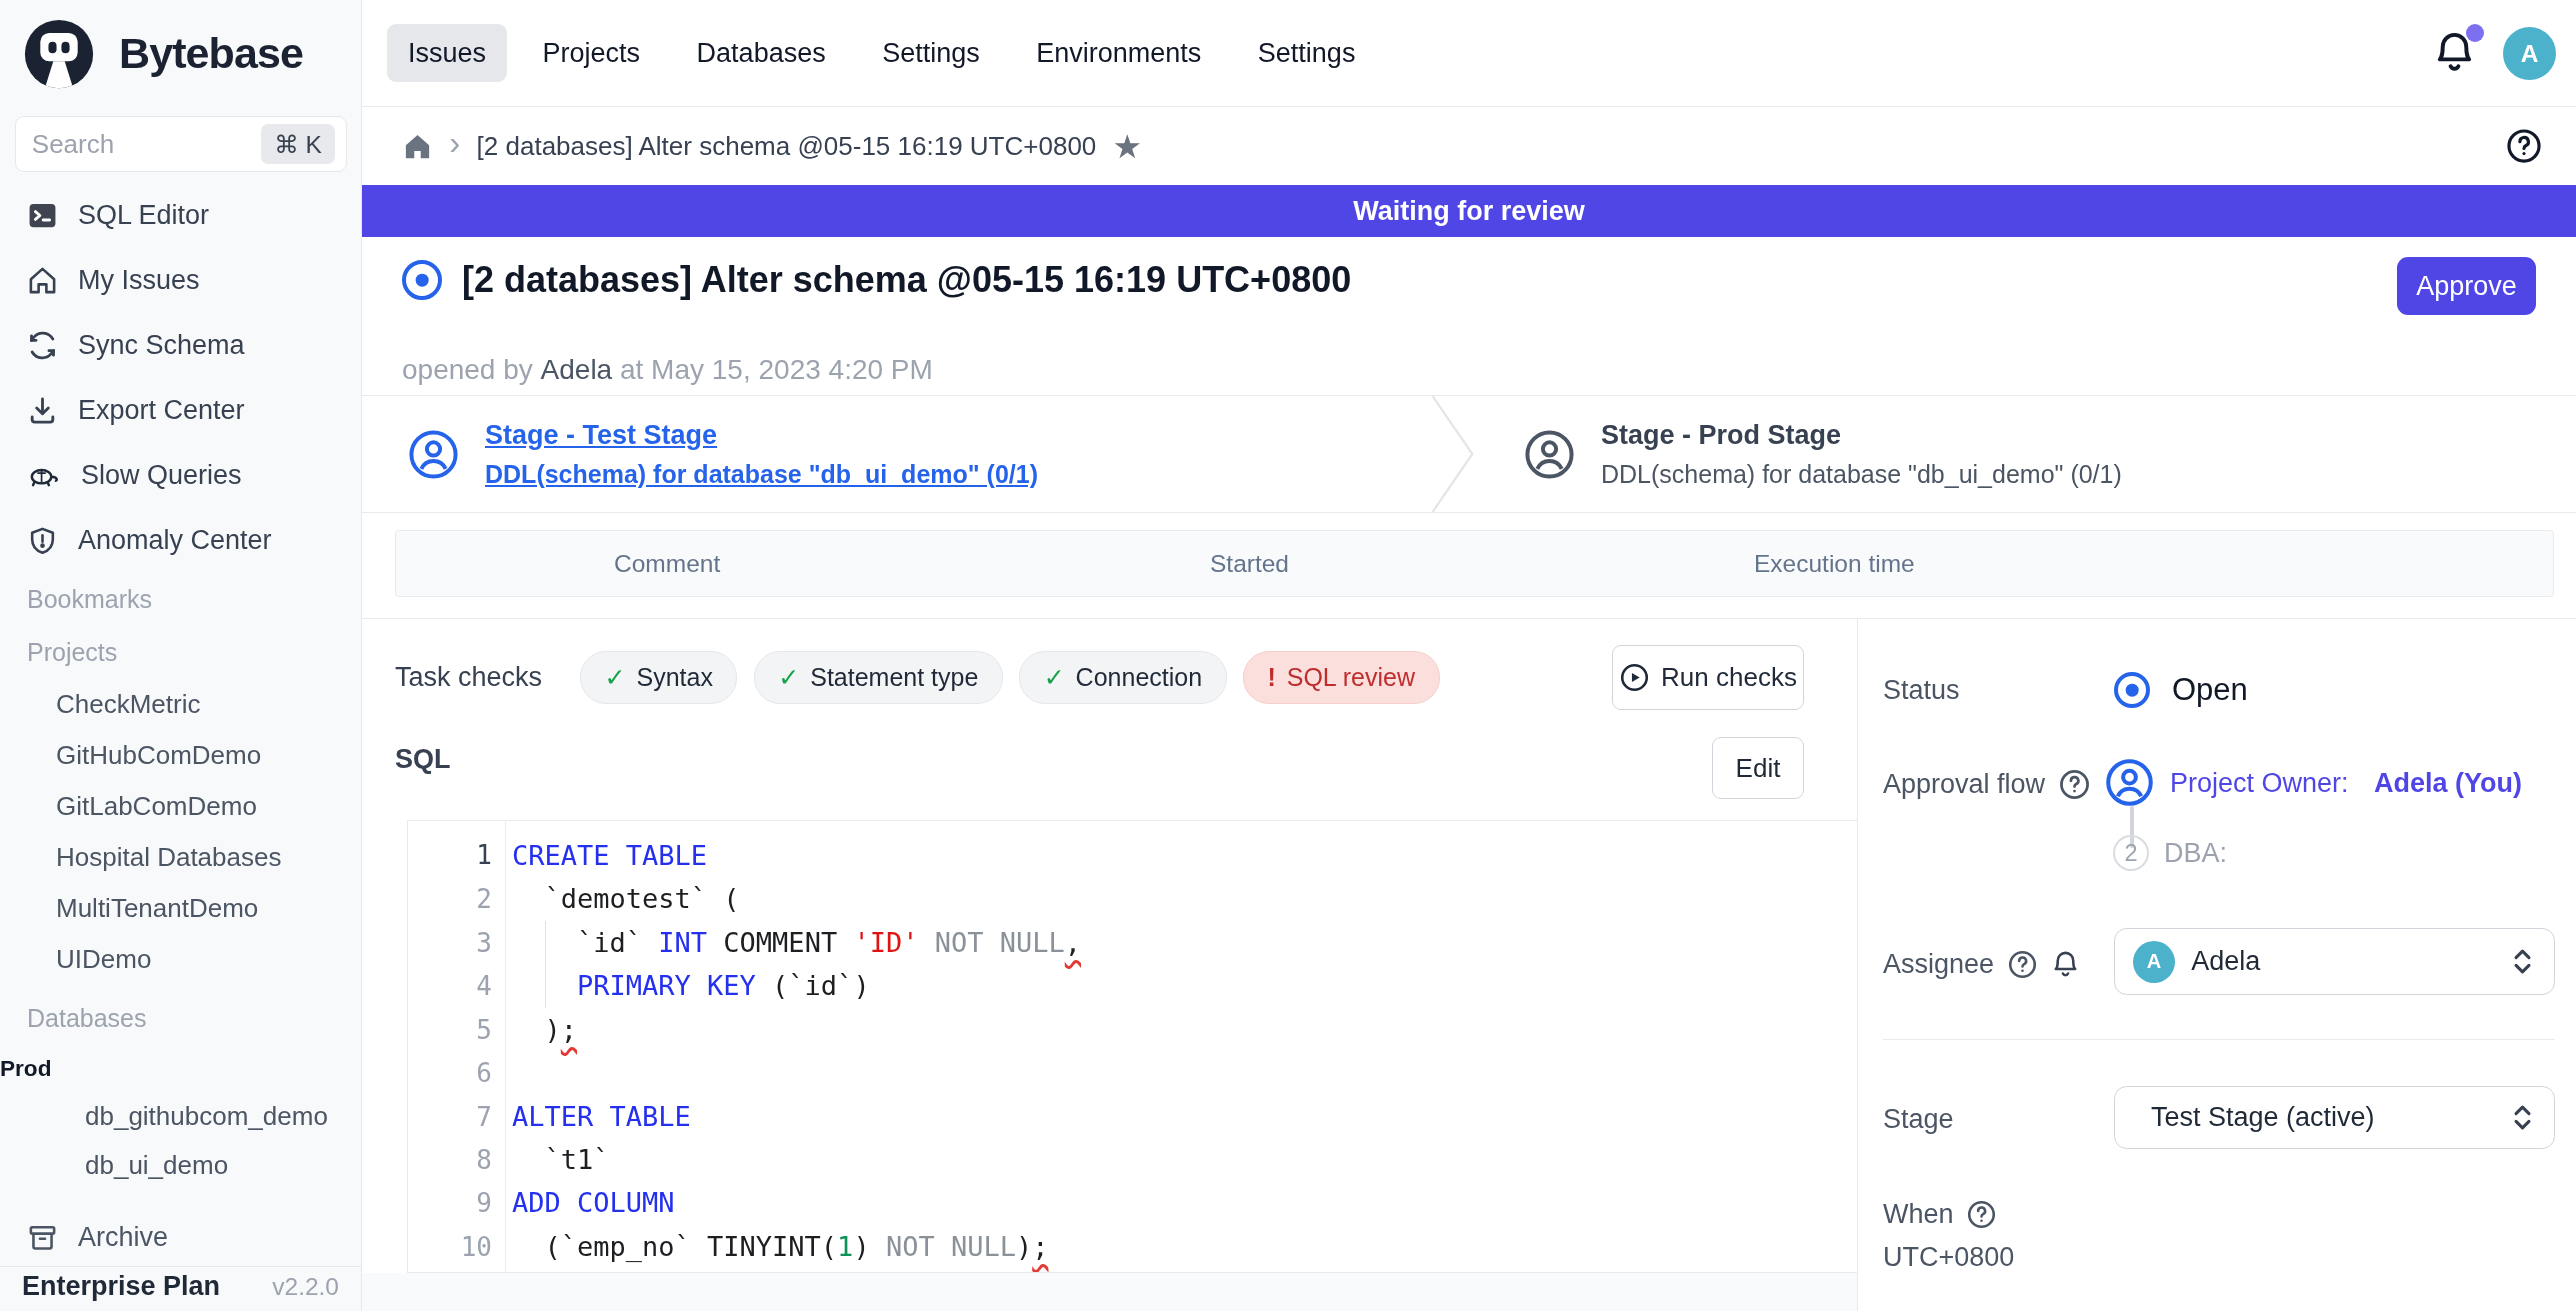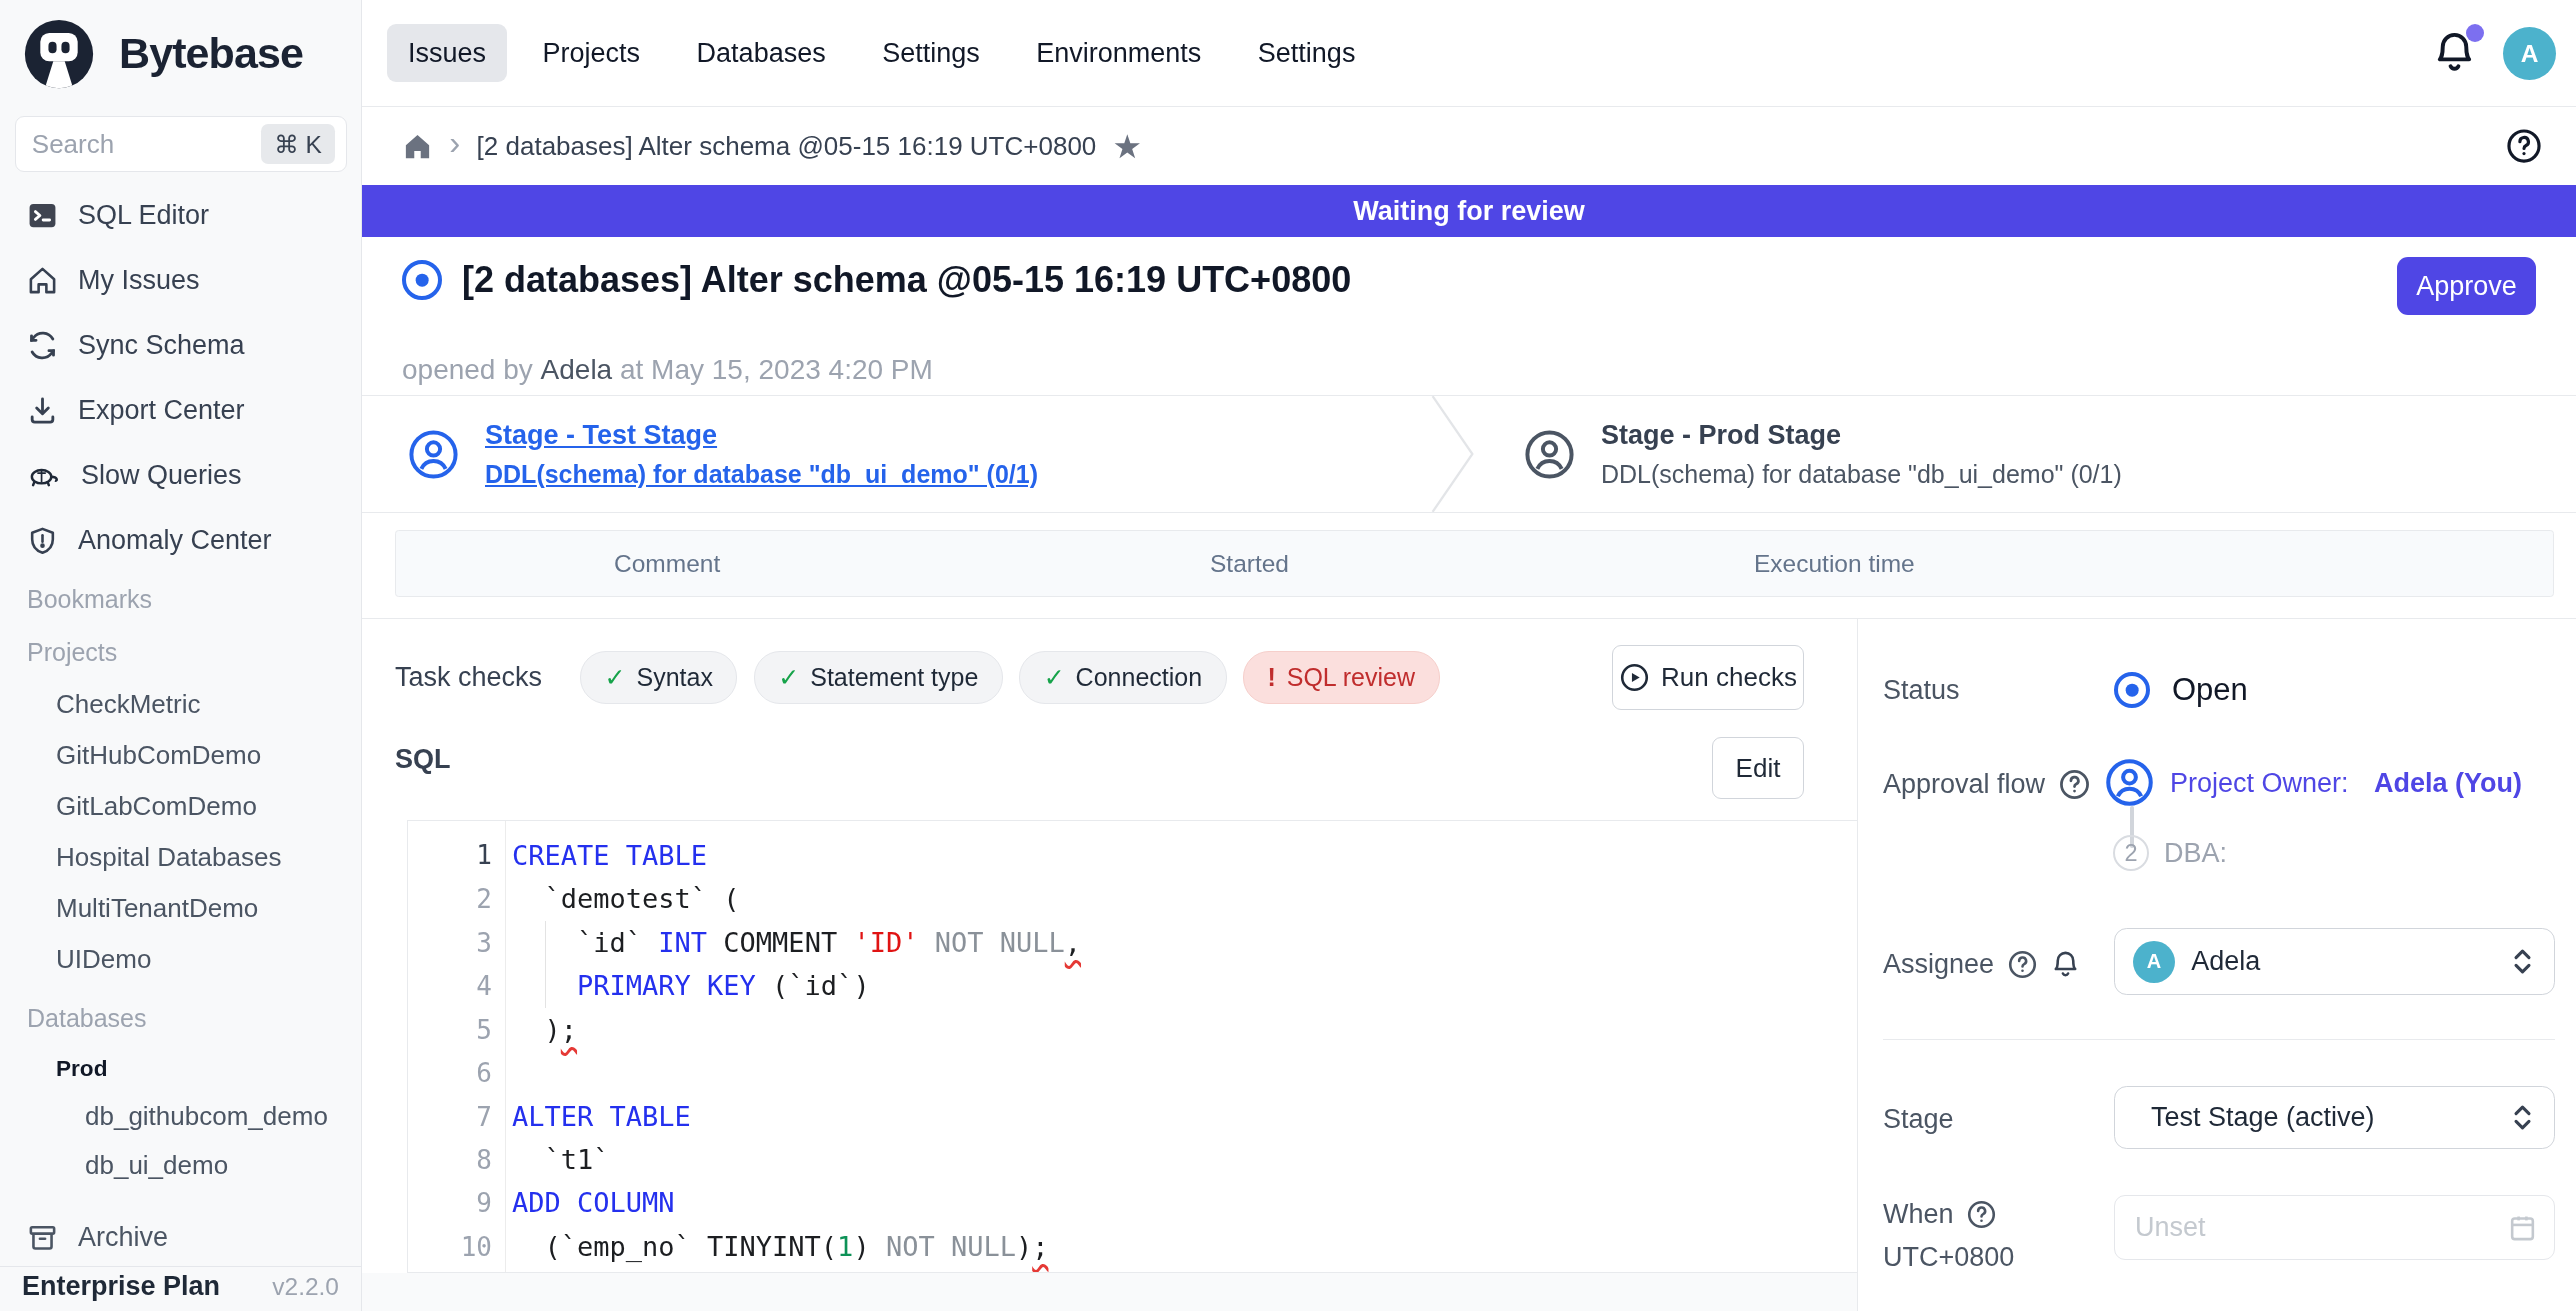--- a/index.html
+++ b/index.html
@@ -16,21 +16,21 @@
                 border-radius:9px; display:flex; align-items:center; padding:0 11px 0 16.3px; }
   .search-box input { border:none; outline:none; flex:1; font-size:26px; color:#374151;
                       font-family:"Liberation Sans", sans-serif; background:transparent; min-width:0;}
   .search-box input::placeholder { color:#9ca3af; }
   .kbd { background:#e7e9ec; border-radius:7.2px; padding:5.4px 12.7px; font-size:24.5px; color:#374151; white-space:nowrap;}
   .nav-item { display:flex; align-items:center; gap:20px; height:65px; padding-left:27px;
               font-size:27px; color:#374151; cursor:pointer; }
   .nav-item svg { flex:0 0 auto; }
   .sect { padding-left:27px; font-size:25px; color:#9ca3af; height:53px; display:flex; align-items:center; }
   .proj-item { padding-left:56px; font-size:26px; color:#4b5563; height:51px; display:flex; align-items:center; cursor:pointer;}
-  .env-label { padding-left:56px; font-size:22.6px; font-weight:bold; color:#111827; height:47px; display:flex; align-items:center;}
+  .env-label { font-size:22.6px; font-weight:bold; color:#111827; height:47px; display:flex; align-items:center;}
   .db-item { padding-left:85px; font-size:26px; color:#4b5563; height:49px; display:flex; align-items:center; cursor:pointer;}
   .plan-bar { position:absolute; left:0; right:0; bottom:0; height:46px; border-top:0.9px solid #e5e7eb;
               display:flex; align-items:center; justify-content:space-between; padding:0 22px 5.4px 22px; background:#f8f9fa;}
   .plan-name { font-size:27px; font-weight:600; color:#1f2937; }
   .plan-ver { font-size:24.5px; color:#9ca3af; }
 
   
   #main { position:absolute; left:362px; top:0; width:2214px; height:1312px; background:#fff; }
   #topnav { position:absolute; left:0; top:0; right:0; height:107px; border-bottom:0.9px solid #e8eaed;
             display:flex; align-items:center; padding-left:25px; gap:14.5px; background:#fff;}
@@ -477,24 +477,15 @@
 
     <span class="fld-label" style="top:580px;">
       <span>When</span>
       <svg width="31" height="31" viewBox="0 0 24 24" fill="none" stroke="#4b5563" stroke-width="2">
           <circle cx="12" cy="12" r="9.5"></circle>
           <path d="M9.4 9.3 a2.7 2.7 0 1 1 3.9 2.4 c-.8.4-1.3.9-1.3 1.8" stroke-linecap="round"></path>
           <circle cx="12" cy="16.8" r="1" fill="#4b5563" stroke="none"></circle>
         </svg>
     </span>
     <span class="fld-label" style="top:623px;">UTC+0800</span>
-    <div class="when-box">
-      <span class="ph">Unset</span>
-      <svg width="31" height="31" viewBox="0 0 24 24" fill="none" stroke="#c4c9cf" stroke-width="2">
-          <rect x="4" y="5" width="16" height="16" rx="2"></rect>
-          <line x1="4" y1="10" x2="20" y2="10"></line>
-          <line x1="9" y1="3.5" x2="9" y2="6.5"></line>
-          <line x1="15" y1="3.5" x2="15" y2="6.5"></line>
-        </svg>
-    </div>
   </div>
 </div>
 
 
 </body></html>

